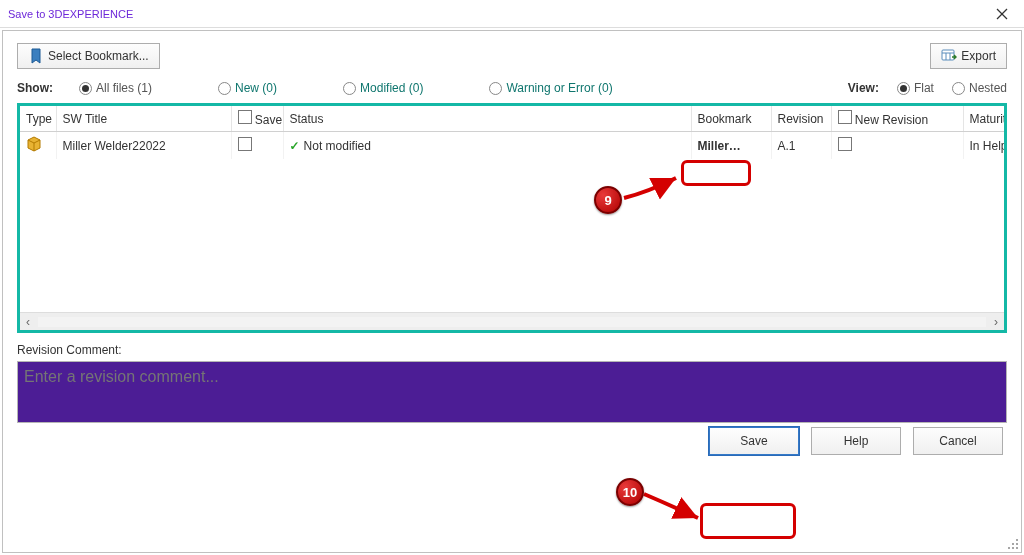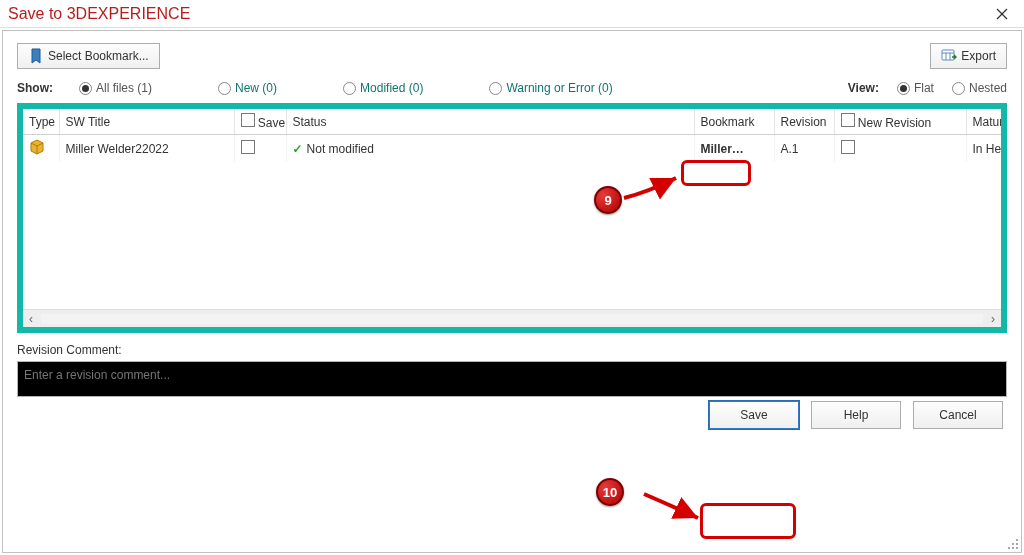--- a/index.html
+++ b/index.html
@@ -21,21 +21,21 @@
       position: relative;
     }
     .titlebar {
       height: 28px;
       display: flex;
       align-items: center;
       padding: 0 8px;
       border-bottom: 1px solid #ddd;
       background: #fff;
     }
-    .titlebar-title { font-size: 16px; color: #b91c1c; }
+    .titlebar-title { font-size: 11px; color: #6d28d9; }
     .titlebar-close {
       margin-left: auto;
       width: 28px;
       height: 20px;
       display: flex;
       align-items: center;
       justify-content: center;
       font-size: 14px;
       color: #555;
       cursor: pointer;
@@ -77,21 +77,21 @@
     .radio-dot {
       width: 13px; height:13px; border-radius:50%; border:1px solid #888; display:flex; align-items:center; justify-content:center; background:#fff;
     }
     .radio-dot.checked::after { content:""; width:7px; height:7px; border-radius:50%; background:#333;}
     .radio-label.dim { color:#0f766e;}
     .view-section { margin-left:auto; display:flex; align-items:center; gap:18px;}
     .view-section .vlbl { font-weight:bold; color:#333;}
     .view-section .radio-group{ margin-right:0; gap:4px;}
     .grid-wrapper{
       margin:0 14px;
-      border:6px solid #14b8a6;
+      border:3px solid #14b8a6;
       background:#fff;
       height:230px;
       overflow:hidden;
       position:relative;
     }
     .grid-scroll{
       overflow:auto;
       width:100%; height:100%;
     }
     table.grid {
@@ -129,22 +129,22 @@
       font-weight:bold;
     }
     .hscroll {
       height:18px; background:#eee; position:absolute; bottom:0; left:0; right:0;
       display:flex; align-items:center; border-top:1px solid #ddd;
     }
     .hscroll-btn{ width:16px;height:16px;display:flex;align-items:center;justify-content:center;color:#666;}
     .hscroll-track{flex:1;height:10px; margin:0 2px;background:#f3f3f3;position:relative;}
     .revision-label{ padding:10px 14px 4px 14px; color:#333;}
     .revision-input{
-      margin:0 14px; border:1px solid #b5b5b5; background:#000000;
-      height:36px; padding:6px; font-size:12px; color:#999;
+      margin:0 14px; border:1px solid #b5b5b5; background:#4c1d95;
+      height:62px; padding:6px; font-size:16px; color:#999;
       font-family:inherit; resize:none; width:calc(100% - 28px);
     }
     .unlock-row{ padding:20px 14px 6px 14px; display:flex; align-items:center; gap:6px; color:#333;}
     .footer-btns{
       display:flex; gap:12px; justify-content:flex-end; padding:4px 18px 10px 18px;
     }
     .footer-btns .btn{ width:90px; justify-content:center; height:28px;}
     .btn-save{
       border:1px solid #3478c7;
       outline:1px solid #2a6bb8;
@@ -325,21 +325,21 @@
   <svg class="arrow" style="left:620px; top:172px;" width="64" height="34">
     <defs>
         <marker id="ah1" markerWidth="8" markerHeight="8" refX="6" refY="3" orient="auto">
           <path d="M0,0 L6,3 L0,6 z" fill="#d40000"></path>
         </marker>
       </defs>
     <path d="M4 26 Q 28 20 56 6" stroke="#d40000" stroke-width="4" fill="none" marker-end="url(#ah1)"></path>
   </svg>
 
   <div class="red-box-abs" style="left:700px; top:503px; width:96px; height:36px;"></div>
-  <div class="callout-num" style="left:596px; top:478px;">
+  <div class="callout-num" style="left:616px; top:478px;">
       <span>10</span>
     </div>
   <svg class="arrow" style="left:642px; top:488px;" width="62" height="36">
     <defs>
         <marker id="ah2" markerWidth="8" markerHeight="8" refX="6" refY="3" orient="auto">
           <path d="M0,0 L6,3 L0,6 z" fill="#d40000"></path>
         </marker>
       </defs>
     <path d="M2 6 Q 30 18 56 30" stroke="#d40000" stroke-width="4" fill="none" marker-end="url(#ah2)"></path>
   </svg>

